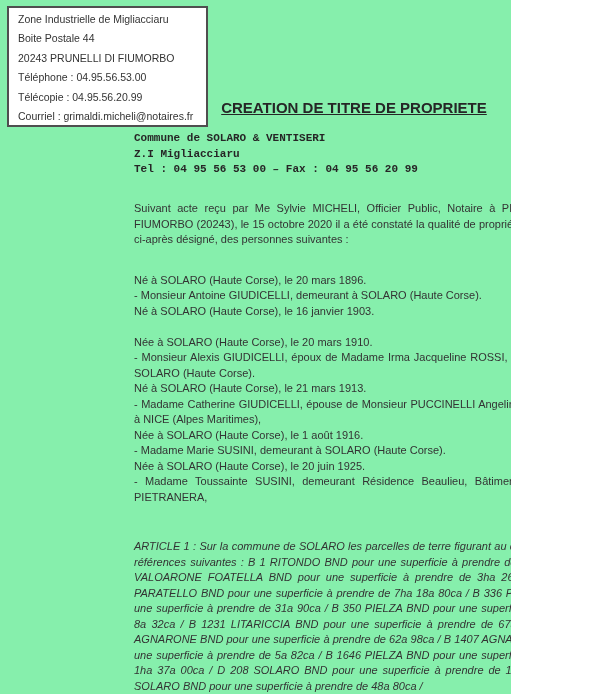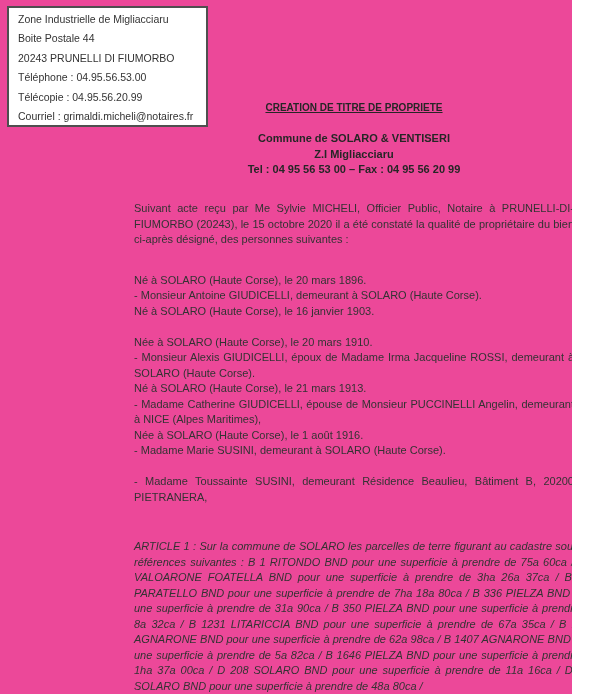--- a/index.html
+++ b/index.html
@@ -2,23 +2,23 @@
 <html><head>
 <meta charset="utf-8">
 <style>
   html, body {
     margin: 0;
     padding: 0;
     background: #ffffff;
   }
   .page {
     position: relative;
-    width: 572px;
+    width: 511px;
     height: 694px;
-    background: #ec4899;
+    background: #86efac;
     font-family: "Liberation Sans", "DejaVu Sans", sans-serif;
     color: #333333;
     overflow: hidden;
   }
   
   .address-box {
     position: absolute;
     left: 7px;
     top: 6px;
     width: 201px;
@@ -35,38 +35,39 @@
     white-space: nowrap;
   }
   
   .doc-title {
     position: absolute;
     left: 134px;
     top: 100px;
     width: 440px;
     text-align: center;
     font-weight: bold;
-    font-size: 10px;
+    font-size: 15px;
     line-height: 16px;
     color: #262626;
   }
   .doc-title .title-text {
     text-decoration: underline;
   }
   
   .subheader {
     position: absolute;
     left: 134px;
     top: 131px;
     width: 440px;
-    text-align: center;
+    text-align: left;
     font-weight: bold;
     font-size: 11px;
     line-height: 15.7px;
     color: #262626;
+    font-family: Liberation Mono, monospace;
   }
   
   .para {
     position: absolute;
     left: 134px;
     font-size: 11px;
     line-height: 15.5px;
     text-align: justify;
     color: #333333;
   }
@@ -105,19 +106,19 @@
     <span>Né à SOLARO (Haute Corse), le 20 mars 1896.</span><br>
     <span>- Monsieur Antoine GIUDICELLI, demeurant à SOLARO (Haute Corse).</span><br>
     <span>Né à SOLARO (Haute Corse), le 16 janvier 1903.</span><br>
     <br>
     <span>Née à SOLARO (Haute Corse), le 20 mars 1910.</span><br>
     <span>- Monsieur Alexis GIUDICELLI, époux de Madame Irma Jacqueline ROSSI, demeurant à SOLARO (Haute Corse).</span><br>
     <span>Né à SOLARO (Haute Corse), le 21 mars 1913.</span><br>
     <span>- Madame Catherine GIUDICELLI, épouse de Monsieur PUCCINELLI Angelin, demeurant à NICE (Alpes Maritimes),</span><br>
     <span>Née à SOLARO (Haute Corse), le 1 août 1916.</span><br>
     <span>- Madame Marie SUSINI, demeurant à SOLARO (Haute Corse).</span><br>
-    <br>
+    <span>Née à SOLARO (Haute Corse), le 20 juin 1925.</span><br>
     <span>- Madame Toussainte SUSINI, demeurant Résidence Beaulieu, Bâtiment B, 20200 PIETRANERA,</span><br>
   </div>
 
   <div class="para para-article">ARTICLE 1 : Sur la commune de SOLARO les parcelles de terre figurant au cadastre sous les références suivantes : B 1 RITONDO BND pour une superficie à prendre de 75a 60ca / B 3 VALOARONE FOATELLA BND pour une superficie à prendre de 3ha 26a 37ca / B 265 PARATELLO BND pour une superficie à prendre de 7ha 18a 80ca / B 336 PIELZA BND pour une superficie à prendre de 31a 90ca / B 350 PIELZA BND pour une superficie à prendre de 8a 32ca / B 1231 LITARICCIA BND pour une superficie à prendre de 67a 35ca / B 1405 AGNARONE BND pour une superficie à prendre de 62a 98ca / B 1407 AGNARONE BND pour une superficie à prendre de 5a 82ca / B 1646 PIELZA BND pour une superficie à prendre de 1ha 37a 00ca / D 208 SOLARO BND pour une superficie à prendre de 11a 16ca / D 299 SOLARO BND pour une superficie à prendre de 48a 80ca /</div>
 
 </div>
 
 </body></html>

